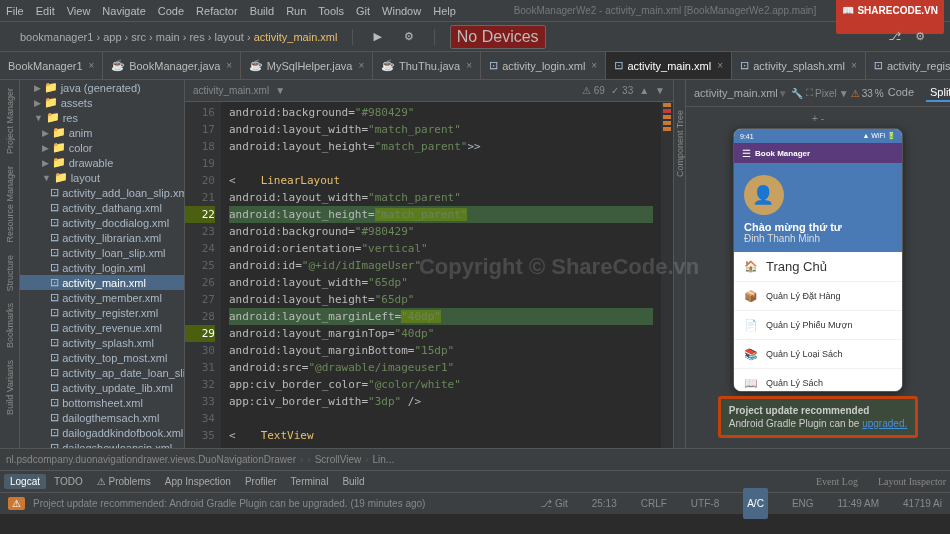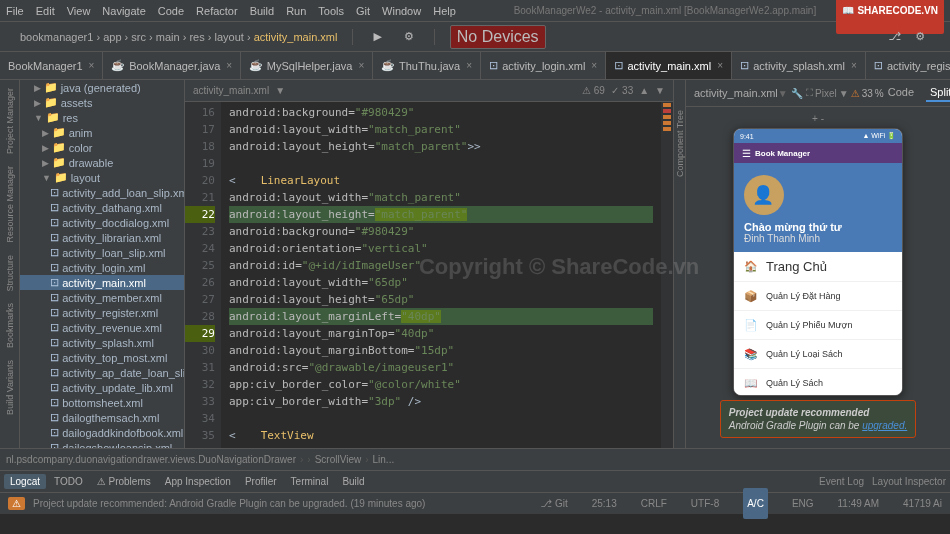--- a/index.html
+++ b/index.html
@@ -69,21 +69,21 @@
     .breadcrumb-sep { color: #555; }
 
     
     #status-bar { display: flex; align-items: center; justify-content: space-between; background: #3c3f41; height: 22px; padding: 0 8px; font-size: 10px; color: #888; border-top: 1px solid #555; }
     #status-left { display: flex; gap: 8px; align-items: center; }
     #status-right { display: flex; gap: 24px; align-items: center; }
     .status-warning { background: #cc7832; color: #fff; padding: 1px 4px; border-radius: 2px; font-size: 10px; }
     .status-info { background: #4a6885; color: #fff; padding: 10px 4px; border-radius: 2px; font-size: 10px; }
 
     
-    #notification { background: #3c4a3c; border: 1px solid #c2410c; border-radius: 3px; margin: 4px; padding: 6px 8px; font-size: 10px; color: #ccc; font-style: italic; }
+    #notification { background: #3c4a3c; border: 3px solid #c2410c; border-radius: 3px; margin: 4px; padding: 6px 8px; font-size: 10px; color: #ccc; }
     #notification a { color: #4a90d9; text-decoration: underline; cursor: pointer; }
     #notification-title { font-weight: bold; color: #ccc; margin-bottom: 2px; font-size: 10px; }
 
     
     #watermark { position: absolute; top: 50%; left: 50%; transform: translate(-20%, -50%); color: rgba(255,255,255,0.15); font-size: 22px; font-weight: bold; pointer-events: none; white-space: nowrap; z-index: 10; }
 
     
     #bottom-tabs { display: flex; align-items: center; background: #3c3f41; height: 22px; padding: 0 4px; border-top: 1px solid #555; gap: 2px; }
     .bottom-tab { font-size: 10px; color: #aaa; padding: 2px 6px; cursor: pointer; border-radius: 2px; }
     .bottom-tab.active { color: #fff; background: #4a5c6a; }
@@ -485,21 +485,21 @@
   </div>
 
   <div id="bottom-tabs">
     <span class="bottom-tab active">Logcat</span>
     <span class="bottom-tab">TODO</span>
     <span class="bottom-tab">⚠ Problems</span>
     <span class="bottom-tab">App Inspection</span>
     <span class="bottom-tab">Profiler</span>
     <span class="bottom-tab">Terminal</span>
     <span class="bottom-tab">Build</span>
-    <div style="margin-left:auto; display:flex; gap:8px; align-items:flex-end;">
+    <div style="margin-left:auto; display:flex; gap:20px; align-items:flex-end;font-family:Liberation Serif, serif;">
       <span style="font-size:10px; color:#888;">Event Log</span>
       <span style="font-size:10px; color:#888;">Layout Inspector</span>
     </div>
   </div>
 
   <div id="status-bar">
     <div id="status-left">
       <span class="status-warning">⚠</span>
       <span style="font-size:10px; color:#888;">Project update recommended: Android Gradle Plugin can be upgraded. (19 minutes ago)</span>
     </div>

